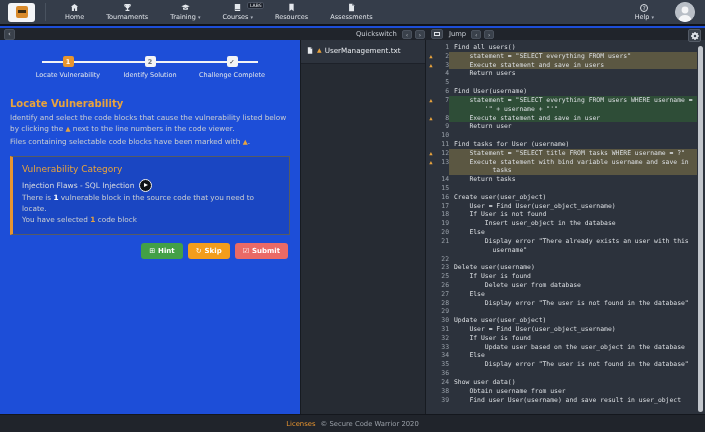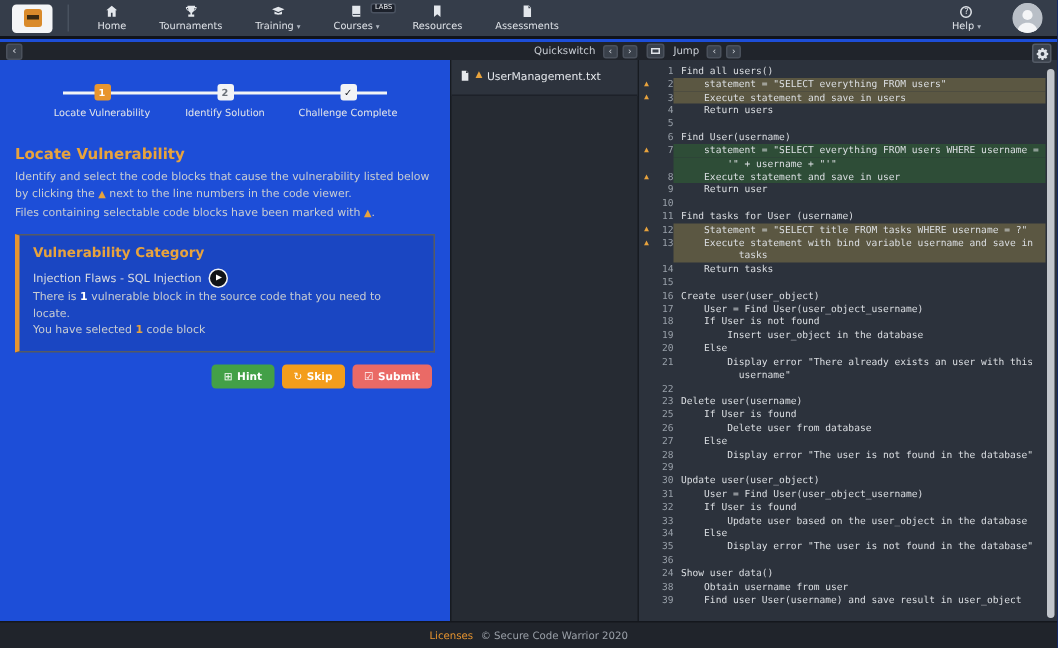--- a/index.html
+++ b/index.html
@@ -66,21 +66,21 @@
   .step-marker.pending{background:#f2f3f5;color:#6a7077;}
   .step-marker.done{background:#f2f3f5;color:#16181c;}
   .step-label{font-size:6.5px;color:#e3e6ea;margin-top:4px;white-space:nowrap;}
 
   .mission-title{color:#e8a33d;font-size:10px;font-weight:bold;margin:12px 10px 4px 10px;}
   .mission-p{font-size:7.3px;color:#c9cdd2;line-height:1.5;margin:0 10px 2px 10px;}
   .warn-inline{color:#e8a33d;font-size:6.5px;}
 
   .category-box{margin:8px 10px 0 10px;border:1px solid #565b63;border-left:3px solid #e8952f;
     background:rgba(0,0,0,.10);padding:7px 9px 8px 9px;}
-  .cat-title{color:#e8a33d;font-size:9px;font-weight:bold;margin-bottom:5px;}
+  .cat-title{color:#e8a33d;font-size:9px;font-weight:normal;margin-bottom:5px;}
   .cat-value-row{display:flex;align-items:center;gap:5px;font-size:7.5px;color:#d8dbe0;}
   .play-btn{width:13px;height:13px;border-radius:50%;background:#101317;border:1.5px solid #f2f3f5;
     display:flex;align-items:center;justify-content:center;cursor:pointer;}
   .play-btn span{width:0;height:0;border-left:4px solid #fff;border-top:2.5px solid transparent;
     border-bottom:2.5px solid transparent;margin-left:1px;}
   .submit-title{color:#e8a33d;font-size:9px;font-weight:bold;margin:8px 0 4px 0;}
   .answer-line{font-size:7.3px;color:#c9cdd2;line-height:1.55;}
   .count-bold{color:#fff;font-weight:bold;}
   .count-orange{color:#e8a33d;font-weight:bold;}
 

